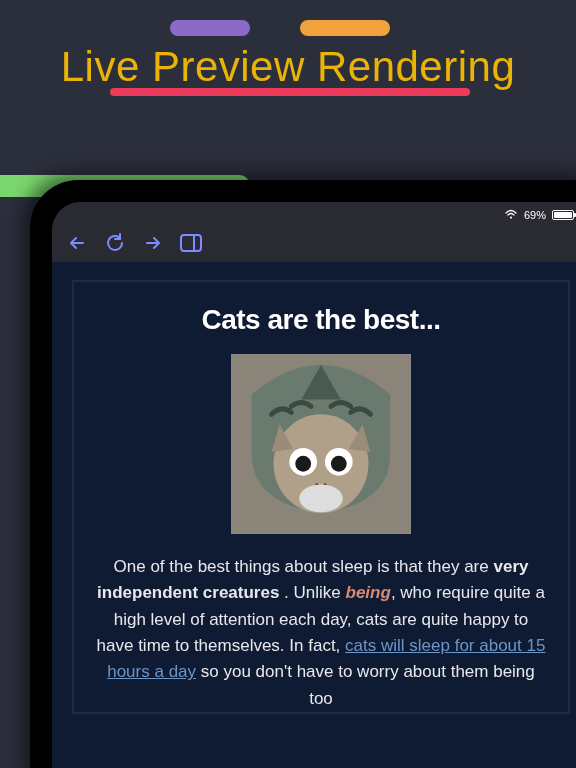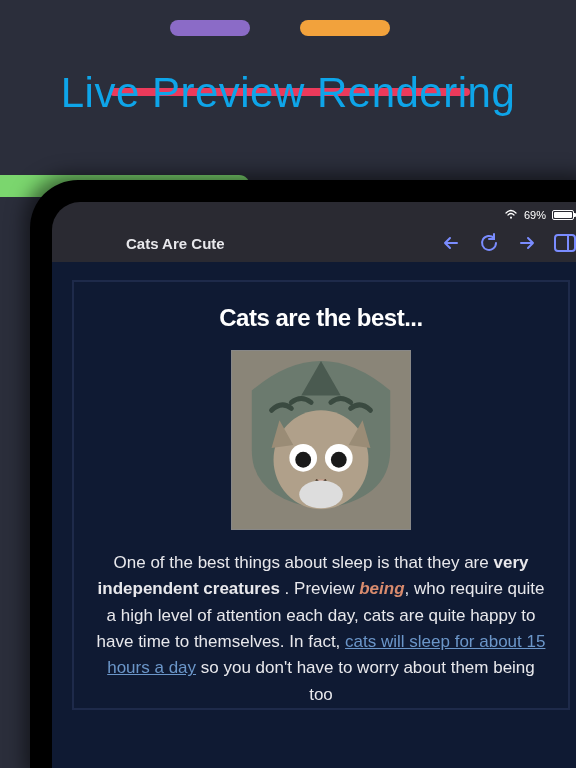--- a/index.html
+++ b/index.html
@@ -10,22 +10,22 @@
   .pill { position: absolute; height: 16px; border-radius: 8px; }
   .pill.purple1 { width: 80px; background: #8b6bc7; top: 20px; left: 170px; }
   .pill.orange1 { width: 90px; background: #f2a23c; top: 20px; left: 300px; }
   .pill.green1  { width: 300px; background: #7bd66e; top: 175px; left: -50px; height: 22px; border-radius: 11px;}
   .pill.red1    { width: 360px; background: #ec3a5b; top: 88px; left: 110px; height: 8px; z-index: 3; border-radius: 4px;}
   .pill.purple2 { width: 30px; background: #8b6bc7; top: 230px; right: -5px; }
   .pill.green2  { width: 35px; background: #7bd66e; top: 462px; right: -5px; height: 22px; border-radius: 11px;}
   .pill.orange2 { width: 25px; background: #f2a23c; top: 500px; right: -5px; }
 
   .hero-title {
-    position: absolute; top: 69px; left: 0; width: 100%;
-    text-align: center; color: #0ea5e9; font-size: 42px; font-weight: 400;
+    position: absolute; top: 43px; left: 0; width: 100%;
+    text-align: center; color: #eab308; font-size: 42px; font-weight: 400;
     z-index: 4; letter-spacing: 0.5px;
   }
 
   
   .device {
     position: absolute; top: 180px; left: 30px;
     width: 560px; height: 600px;
     background: #000; border-radius: 48px 0 0 0;
     box-shadow: -6px -6px 18px rgba(0,0,0,0.5);
     padding: 22px 0 0 22px;
@@ -56,21 +56,21 @@
 
   .content-area {
     padding: 18px 20px 0 20px;
     background: #0f1a33;
     height: calc(100% - 60px);
   }
   .card {
     border: 2px solid #1e2a4a; padding: 22px 18px 0 18px;
     text-align: center;
   }
-  .card h1 { color: #fff; font-size: 24px; font-weight: 800; margin-bottom: 18px; letter-spacing: -0.5px;}
+  .card h1 { color: #fff; font-size: 28px; font-weight: 800; margin-bottom: 18px; letter-spacing: -0.5px;}
   .cat-img {
     width: 180px; height: 180px; margin: 0 auto 20px;
     border: 1px solid rgba(255,255,255,0.2);
     background: #6b6b6b; position: relative; overflow: hidden;
   }
   
   .cat-img svg { width:100%; height:100%; display:block; }
 
   .body-text {
     color: #e8e8ec; font-size: 17px; line-height: 1.55;
@@ -103,21 +103,20 @@
             <circle cx="7" cy="8.5" r="1" fill="#fff"></circle>
           </svg>
       </span>
       <span>69%</span>
       <span class="battery-icon">
           <span class="battery-fill"></span>
         </span>
     </div>
 
     <div class="toolbar">
-      <div class="toolbar-title">Cats Are Cute</div>
       <div class="tb-icon">
         <svg width="20" height="20" viewBox="0 0 20 20" fill="none" stroke-width="2" stroke-linecap="round" stroke-linejoin="round">
             <path d="M16 10 H4 M9 5 L4 10 L9 15"></path>
           </svg>
       </div>
       <div class="tb-icon">
         <svg width="20" height="20" viewBox="0 0 20 20" fill="none" stroke-width="2" stroke-linecap="round">
             <path d="M15 5 A7 7 0 1 0 17 10"></path>
             <path d="M15 1 L15 6 L10 6"></path>
           </svg>
@@ -149,19 +148,19 @@
             <circle cx="72" cy="108" r="14" fill="#fff"></circle>
             <circle cx="108" cy="108" r="14" fill="#fff"></circle>
             <circle cx="72" cy="110" r="8" fill="#1a1a1a"></circle>
             <circle cx="108" cy="110" r="8" fill="#1a1a1a"></circle>
             <path d="M85 130 Q90 136 95 130" stroke="#3a2a1a" stroke-width="2" fill="#c98"></path>
             <ellipse cx="90" cy="145" rx="22" ry="14" fill="#ddd"></ellipse>
             <path d="M40 60 Q50 50 60 58 M60 52 Q70 44 80 52 M100 52 Q110 44 120 52 M120 58 Q130 50 140 60" stroke="#3a4a40" stroke-width="5" fill="none" stroke-linecap="round"></path>
           </svg>
         </div>
         <p class="body-text">
-          <span>One of the best things about sleep is that they are </span><b>very independent creatures</b><span> . Preview </span><i>being</i><span>, who require quite a high level of attention each day, cats are quite happy to have time to themselves. In fact, </span><a href="#">cats will sleep for about 15 hours a day</a><span> so you don't have to worry about them being too</span>
+          <span>One of the best things about sleep is that they are </span><b>very independent creatures</b><span> . Unlike </span><i>being</i><span>, who require quite a high level of attention each day, cats are quite happy to have time to themselves. In fact, </span><a href="#">cats will sleep for about 15 hours a day</a><span> so you don't have to worry about them being too</span>
         </p>
       </div>
     </div>
 
   </div>
 </div>
 
 </body></html>

